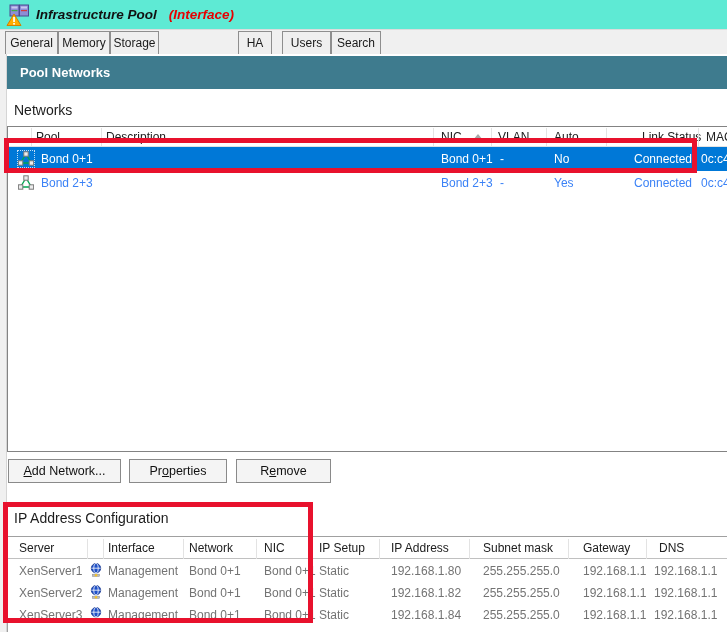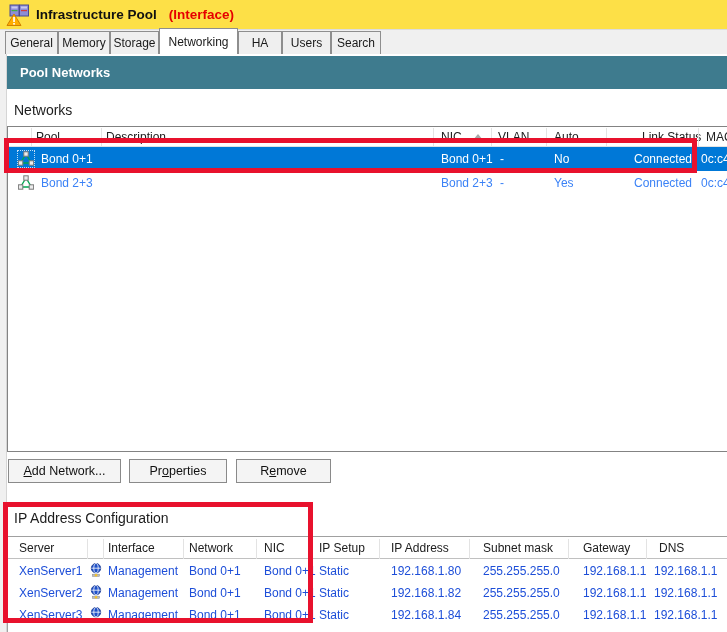--- a/index.html
+++ b/index.html
@@ -2,22 +2,22 @@
 <html><head>
 <meta charset="utf-8">
 <style>
   * { margin:0; padding:0; box-sizing:border-box; }
   html,body { width:727px; height:632px; }
   body { font-family:"Liberation Sans", sans-serif; background:#f0f0f0; }
   .screen { position:relative; width:727px; height:632px; overflow:hidden; background:#f0f0f0; }
 
   
   .titlebar { position:absolute; left:0; top:0; width:727px; height:30px;
-              background:#fde047; border-bottom:1px solid #dcdcdc;
-              display:flex; align-items:center; }
+              background:#5eead4; border-bottom:1px solid #dcdcdc;
+              display:flex; align-items:center;font-style:italic; }
   .titlebar .win-icon { width:24px; height:24px; margin-left:6px; }
   .title-text { margin-left:6px; font-size:13.5px; font-weight:bold; color:#111; }
   .unlicensed { margin-left:12px; font-size:13.5px; font-weight:bold; color:#e60000; }
 
   
   .tab { position:absolute; top:31px; height:23px; background:#efefef;
          border:1px solid #8e8e8e; border-bottom:none; font-size:12px; color:#1a1a1a;
          display:flex; align-items:center; justify-content:center; cursor:default; }
   .tab.active { top:28px; height:26px; background:#ffffff; z-index:3; }
 
@@ -54,21 +54,21 @@
   .btn .key { text-decoration:underline; }
 
   
   .ip-list { position:absolute; left:7px; top:536px; width:720px; height:96px;
              background:#ffffff; border-left:1px solid #a0a0a0; z-index:2; overflow:hidden; }
   .ip-header { position:absolute; left:0; top:0; width:100%; height:23px; background:#ffffff;
                border-top:1px solid #a0a0a0; border-bottom:1px solid #c0c0c0;
                font-size:12px; color:#202020; }
   .ip-header .col { position:absolute; top:4px; white-space:nowrap;text-align:center; }
   .ip-header .vsep { top:2px; height:20px; }
-  .ip-row { position:absolute; left:0; width:100%; height:22px; font-size:12px; color:#1d4ed8; }
+  .ip-row { position:absolute; left:0; width:100%; height:22px; font-size:12px; color:#737373; }
   .ip-row .cell { position:absolute; top:4px; white-space:nowrap; }
   .ip-row .row-icon { position:absolute; top:3px; width:14px; height:15px; }
 
   
   .anno { position:absolute; border:5px solid #e8112d; background:transparent;
           z-index:50; pointer-events:none; }
   .anno1 { left:4px; top:138px; width:693px; height:35px; }
   .anno2 { left:3px; top:502px; width:310px; height:121px; }
 </style>
 </head>
@@ -88,22 +88,21 @@
       <rect x="7.2" y="14" width="1.7" height="5" fill="#ffffff"></rect>
       <rect x="7.2" y="20" width="1.7" height="1.6" fill="#ffffff"></rect>
     </svg>
     <span class="title-text">Infrastructure Pool</span>
     <span class="unlicensed">(Interface)</span>
   </div>
 
   <div class="tab" style="left:5px;width:53px;">General</div>
   <div class="tab" style="left:58px;width:52px;">Memory</div>
   <div class="tab" style="left:110px;width:49px;">Storage</div>
-  <div class="tab active" style="left:159px;width:79px;">Networking</div>
-  <div class="tab" style="left:238px;width:44px;">HA</div>
+  <div class="tab" style="left:238px;width:34px;">HA</div>
   <div class="tab" style="left:282px;width:49px;">Users</div>
   <div class="tab" style="left:331px;width:50px;">Search</div>
 
   <div class="tabpage"></div>
   <div class="poolbar">
     <span>Pool Networks</span>
   </div>
 
   <div class="section-label" style="left:14px;top:102px;">Networks</div>
 

